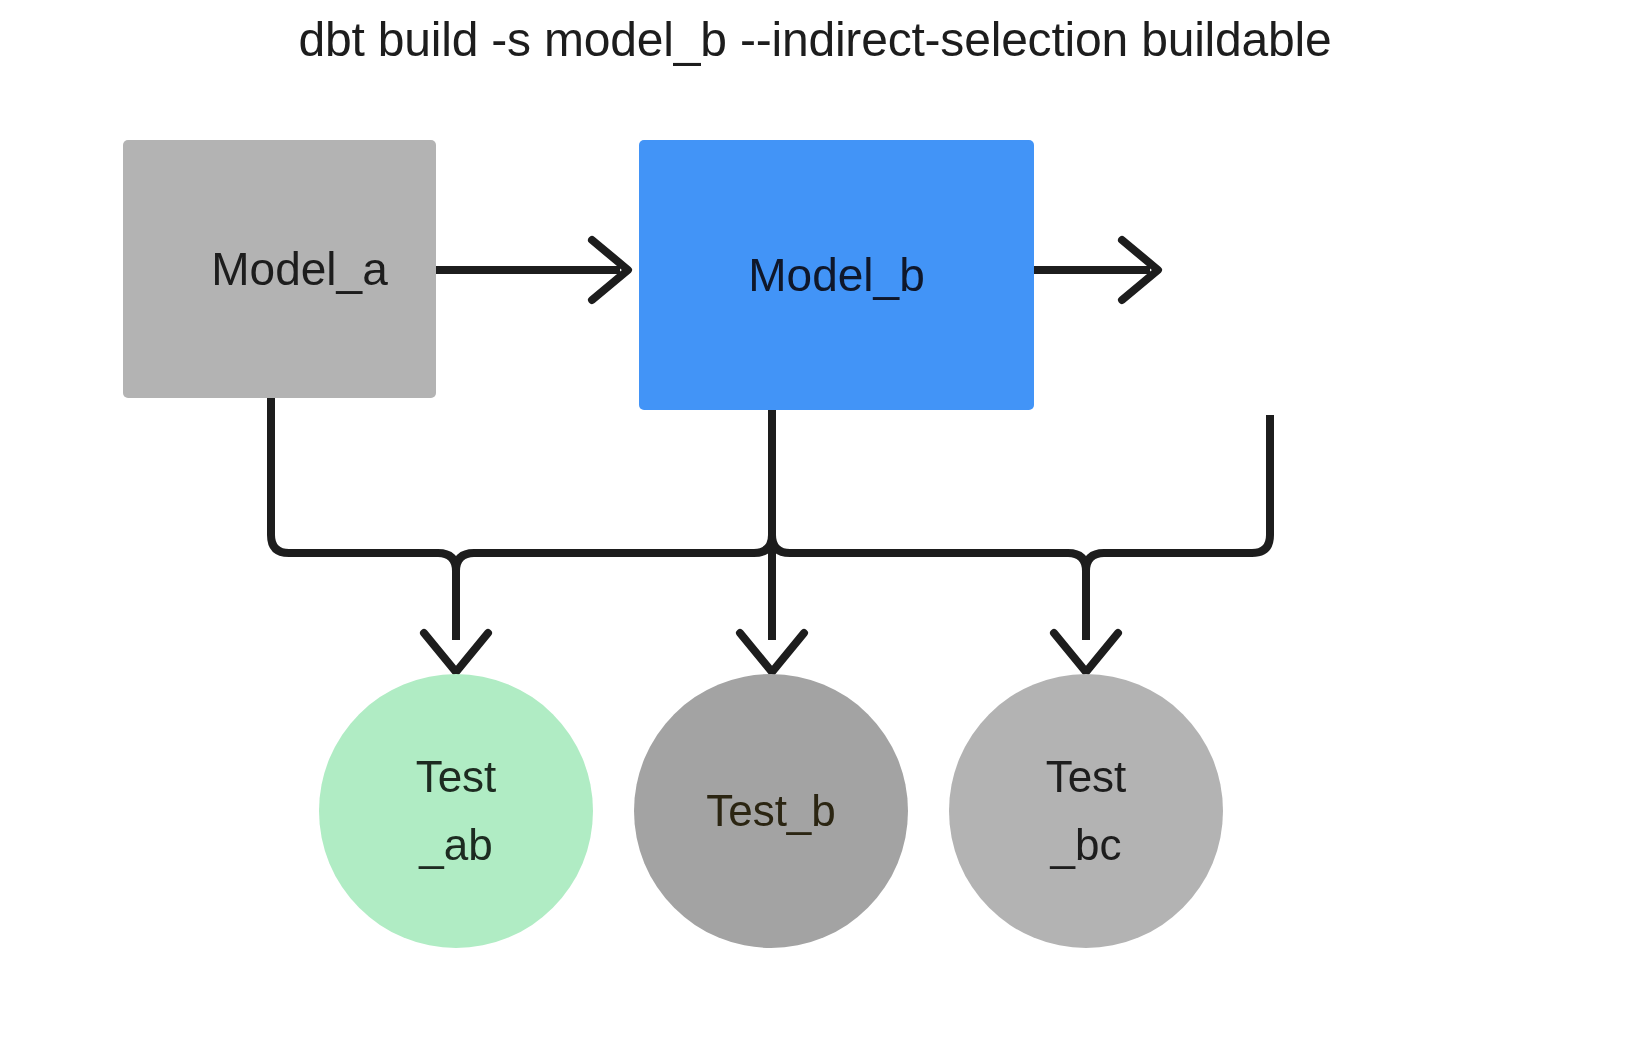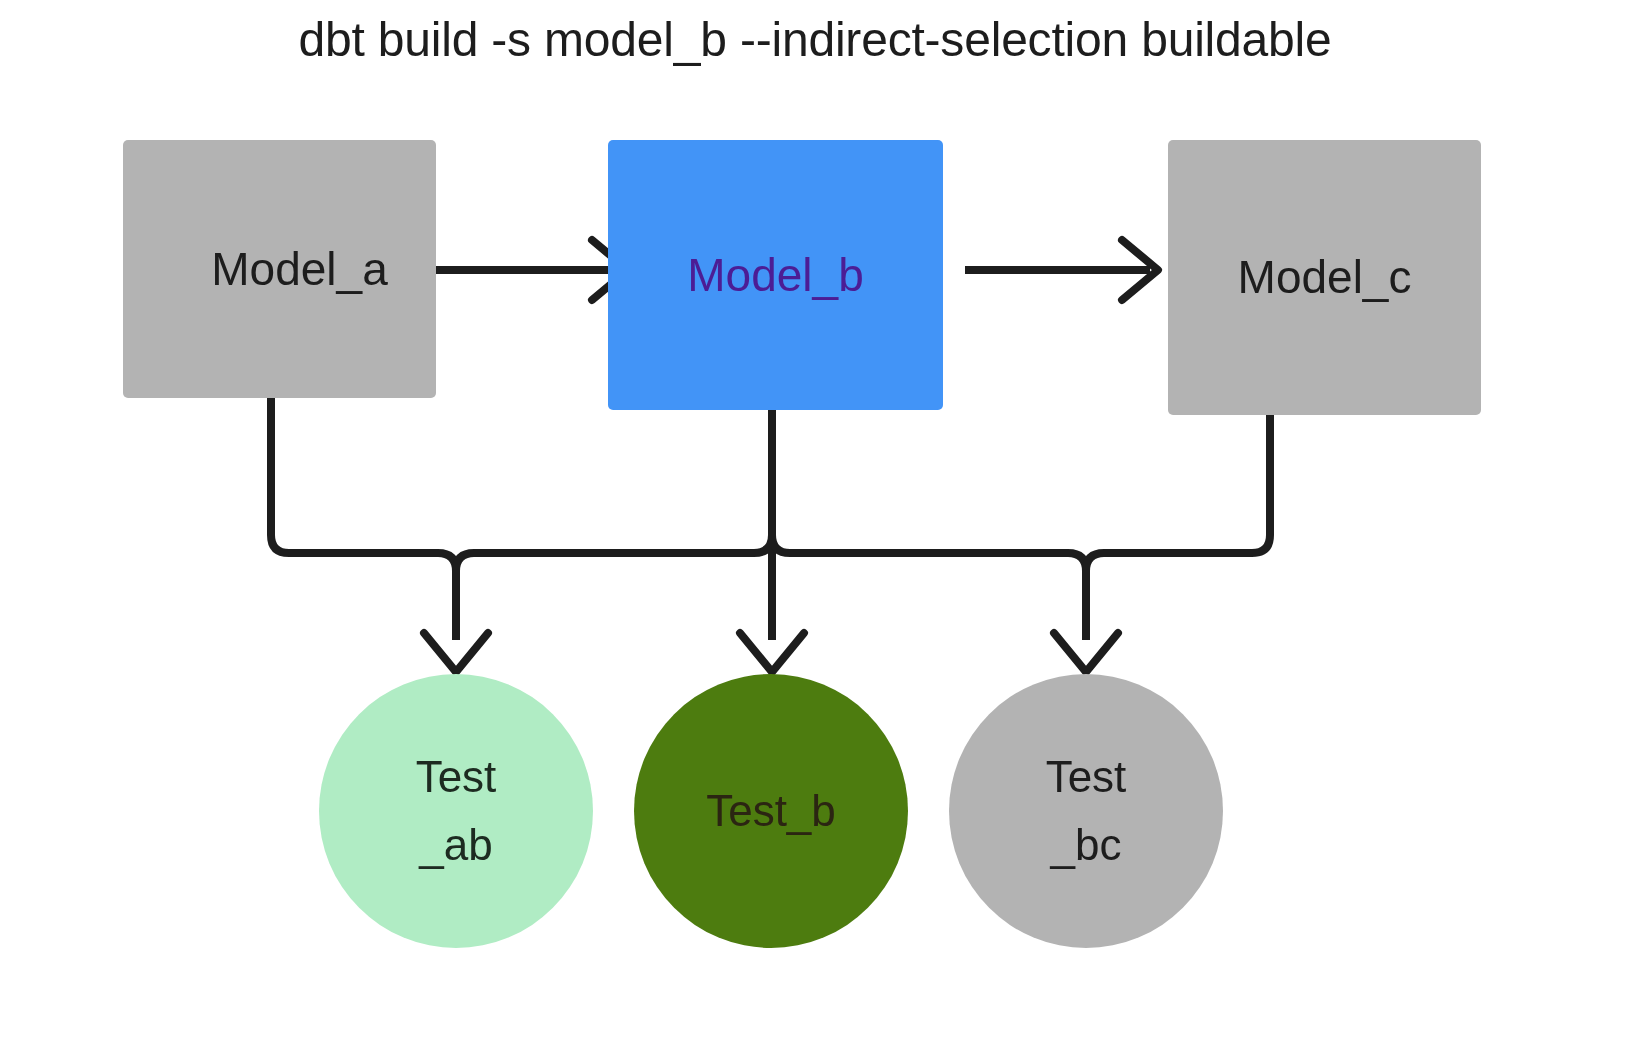--- a/index.html
+++ b/index.html
@@ -117,34 +117,31 @@
       <g stroke-linecap="round">
         <path d="M 1054 633 L 1086 672 L 1118 633"></path>
       </g>
     </g>
   </svg>
 
   <div class="node-box" id="node-model-a" style="left: 123px; top: 140px; width: 313px; height: 258px; background: rgb(179, 179, 179); color: rgb(29, 29, 29); padding-left: 40px;">
     <span>Model_a</span>
   </div>
 
-  <div class="node-box" id="node-model-b" style="left: 608px; top: 140px; width: 335px; height: 270px; background: rgb(66, 148, 247); color: #4c1d95;">
+  <div class="node-box" id="node-model-b" style="left: 639px; top: 140px; width: 395px; height: 270px; background: rgb(66, 148, 247); color: #0f172a;">
     <span>Model_b</span>
   </div>
 
-  <div class="node-box" id="node-model-c" style="left: 1168px; top: 140px; width: 313px; height: 275px; background: rgb(179, 179, 179); color: rgb(29, 29, 29);">
-    <span>Model_c</span>
-  </div>
 
   <div class="node-circle" id="node-test-ab" style="left: 319px; top: 674px; width: 274px; height: 274px; background: rgb(176, 236, 196); color: rgb(29, 43, 33);">
     <span class="line">Test</span>
     <span class="line">_ab</span>
   </div>
 
-  <div class="node-circle" id="node-test-b" style="left: 634px; top: 674px; width: 274px; height: 274px; background: #4d7c0f; color: rgb(43, 37, 18);">
+  <div class="node-circle" id="node-test-b" style="left: 634px; top: 674px; width: 274px; height: 274px; background: #a3a3a3; color: rgb(43, 37, 18);">
     <span class="line">Test_b</span>
   </div>
 
   <div class="node-circle" id="node-test-bc" style="left: 949px; top: 674px; width: 274px; height: 274px; background: rgb(179, 179, 179); color: rgb(29, 29, 29);">
     <span class="line">Test</span>
     <span class="line">_bc</span>
   </div>
 
 </div>
 

